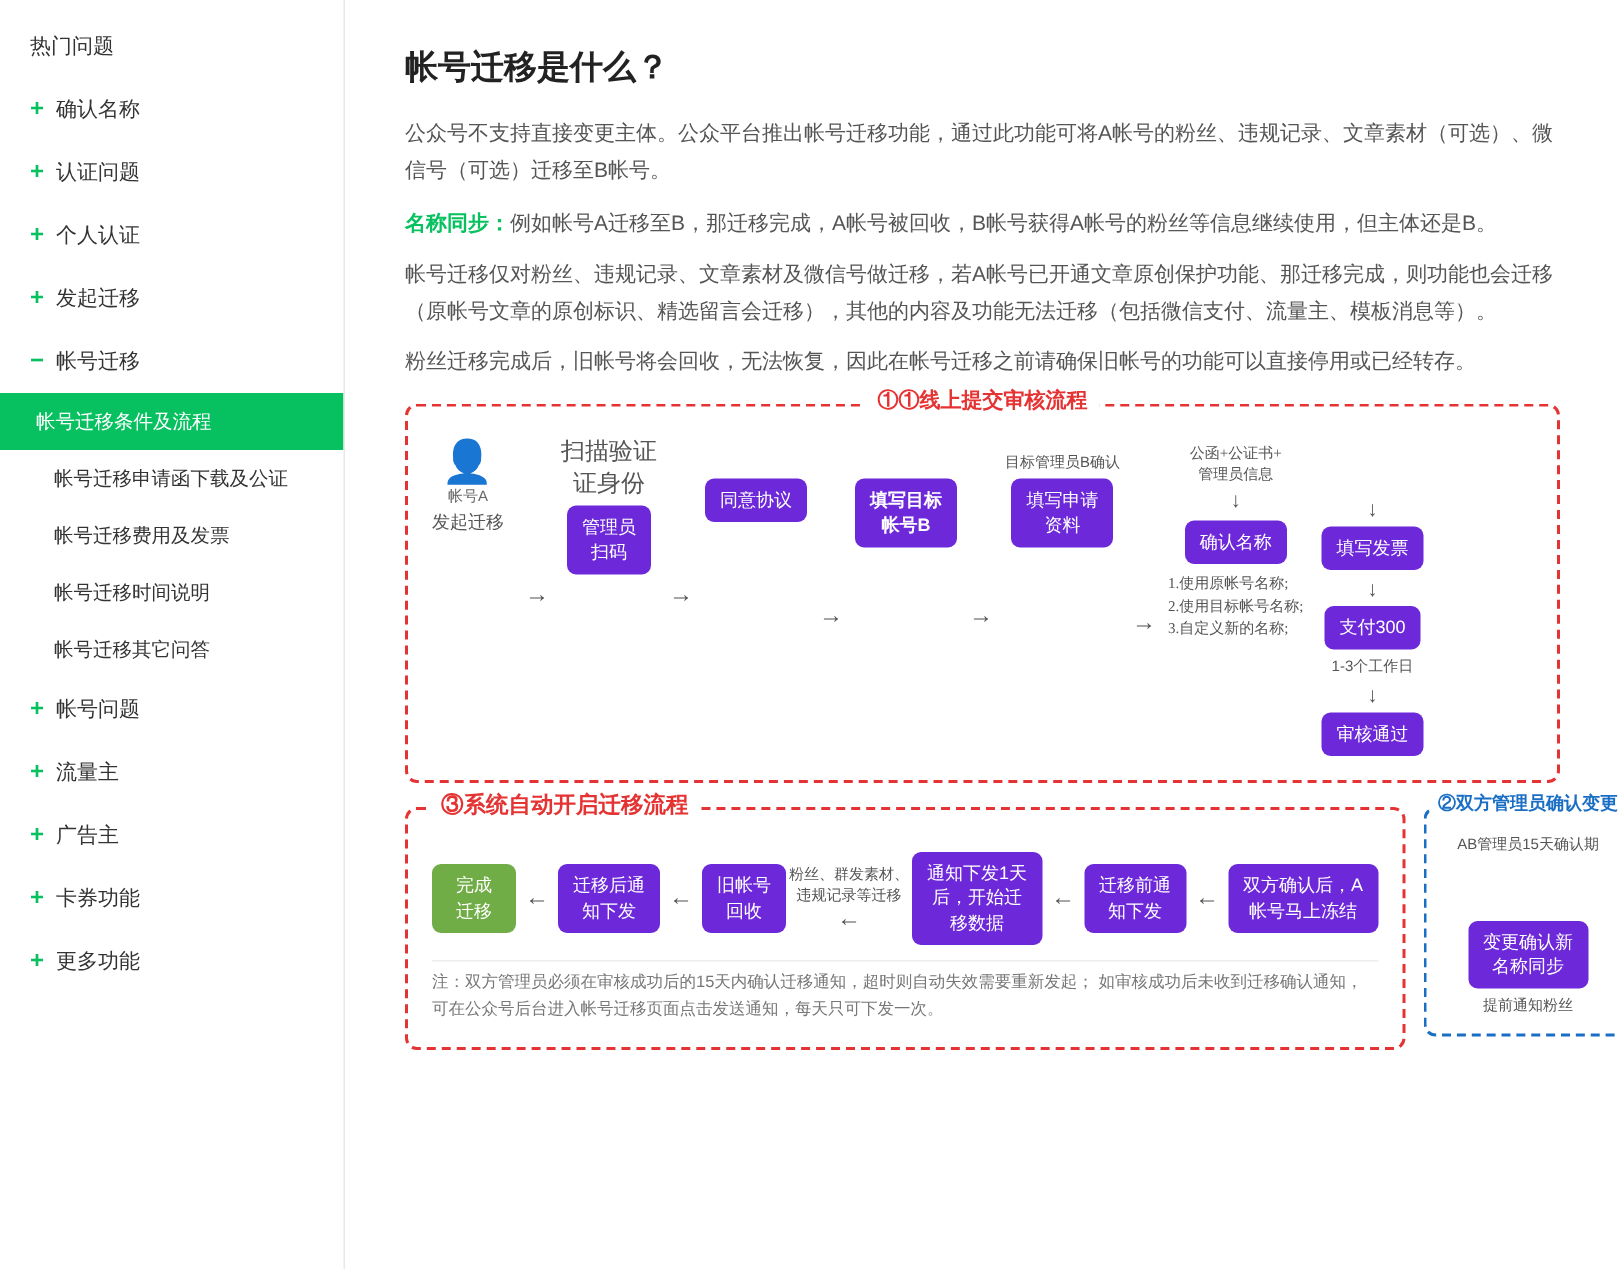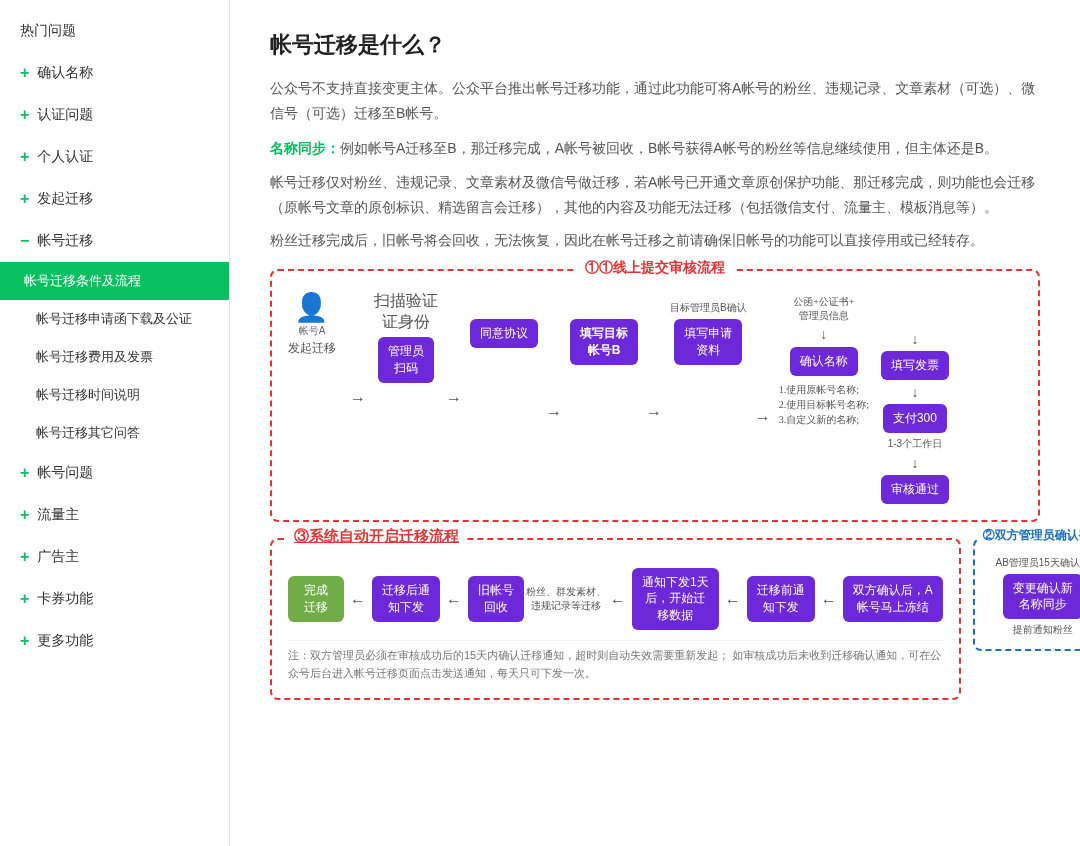--- a/index.html
+++ b/index.html
@@ -176,45 +176,45 @@
           <div style="font-size:10px;color:#555;text-align:center;margin-top:2px;">1-3个工作日</div>
           <div class="arrow-down">↓</div>
           <div class="flow-box">审核通过</div>
         </div>
       </div>
     </div>
 
     <div style="display:flex; gap:12px; align-items:flex-start; margin-top:8px;">
 
       <div class="bottom-flow-wrap" style="flex:1;">
-        <div class="bottom-flow-label" style="color:#e53333;text-decoration:underline;">③系统自动开启迁移流程</div>
+        <div class="bottom-flow-label" style="color:#e53333;">③系统自动开启迁移流程</div>
         <div style="display:flex; align-items:center; gap:2px; flex-wrap:nowrap; margin-top:8px;">
           <div class="flow-box-green">完成<br>迁移</div>
           <div class="arrow">←</div>
           <div class="flow-box">迁移后通<br>知下发</div>
           <div class="arrow">←</div>
           <div class="flow-box">旧帐号<br>回收</div>
-          <div style="display:flex;flex-direction:row;align-items:center;">
+          <div style="display:flex;flex-direction:column;align-items:center;">
             <div style="font-size:10px;color:#555;text-align:center;white-space:nowrap;">粉丝、群发素材、<br>违规记录等迁移</div>
             <div class="arrow">←</div>
           </div>
           <div class="flow-box">通知下发1天<br>后，开始迁<br>移数据</div>
           <div class="arrow">←</div>
           <div class="flow-box">迁移前通<br>知下发</div>
           <div class="arrow">←</div>
           <div class="flow-box">双方确认后，A<br>帐号马上冻结</div>
         </div>
 
         <div class="note-text" style="margin-top:10px;border-top:1px solid #eee;padding-top:6px;">注：双方管理员必须在审核成功后的15天内确认迁移通知，超时则自动失效需要重新发起；
 如审核成功后未收到迁移确认通知，可在公众号后台进入帐号迁移页面点击发送通知，每天只可下发一次。</div>
       </div>
 
       <div class="right-confirm-box" style="min-width:140px;">
         <div class="right-confirm-label" style="color:#1a6fc4;font-size:12px;">②双方管理员确认变更</div>
         <div style="font-size:10px;color:#555;text-align:center;margin-bottom:4px;">AB管理员15天确认期</div>
-        <div class="flow-box" style="text-align:center;">变更确认新<br>名称同步</div>
+        <div class="flow-box" style="text-align:center;margin-top:40px;">变更确认新<br>名称同步</div>
         <div style="font-size:10px;color:#555;margin-top:4px;text-align:center;">提前通知粉丝</div>
       </div>
 
     </div>
 
   </div>
 </div>
 
 </body></html>

